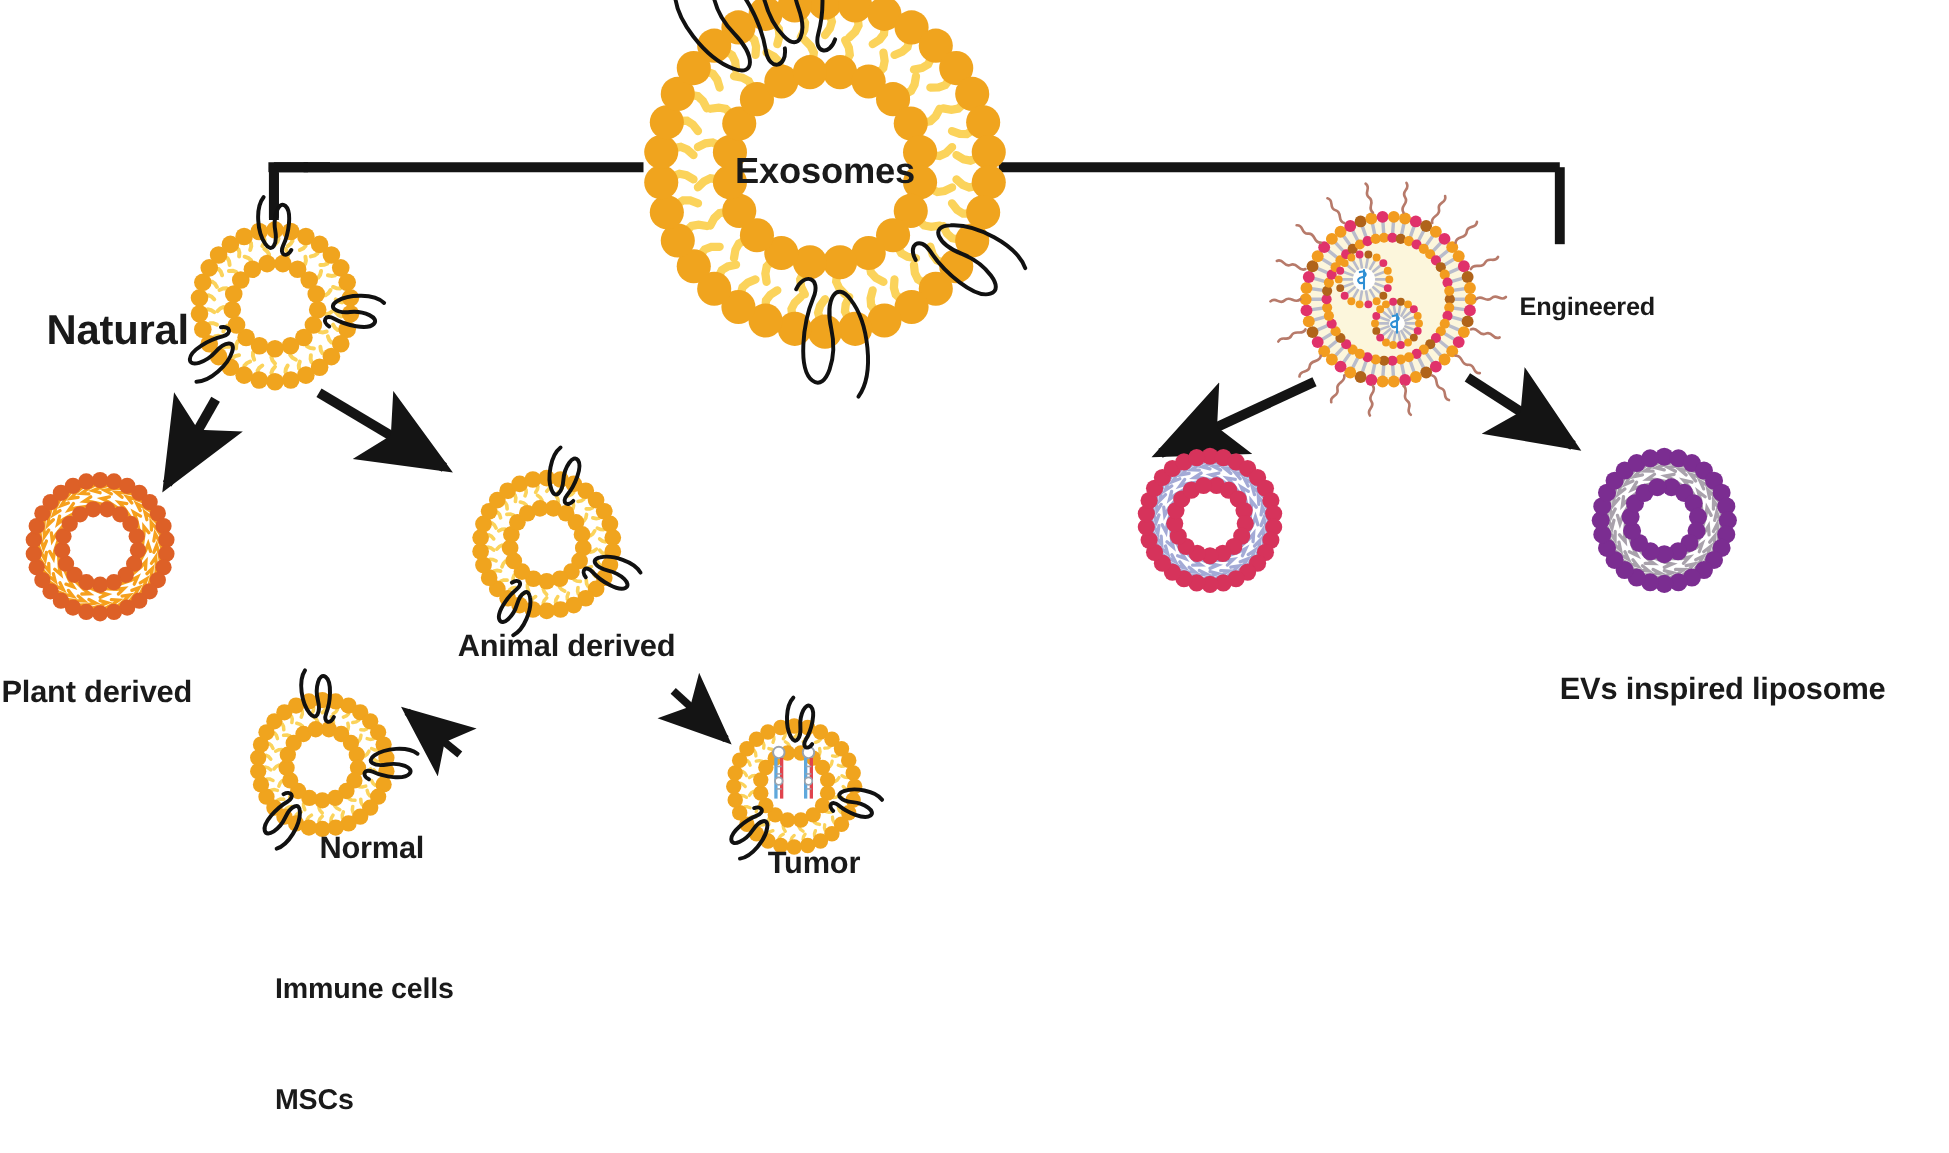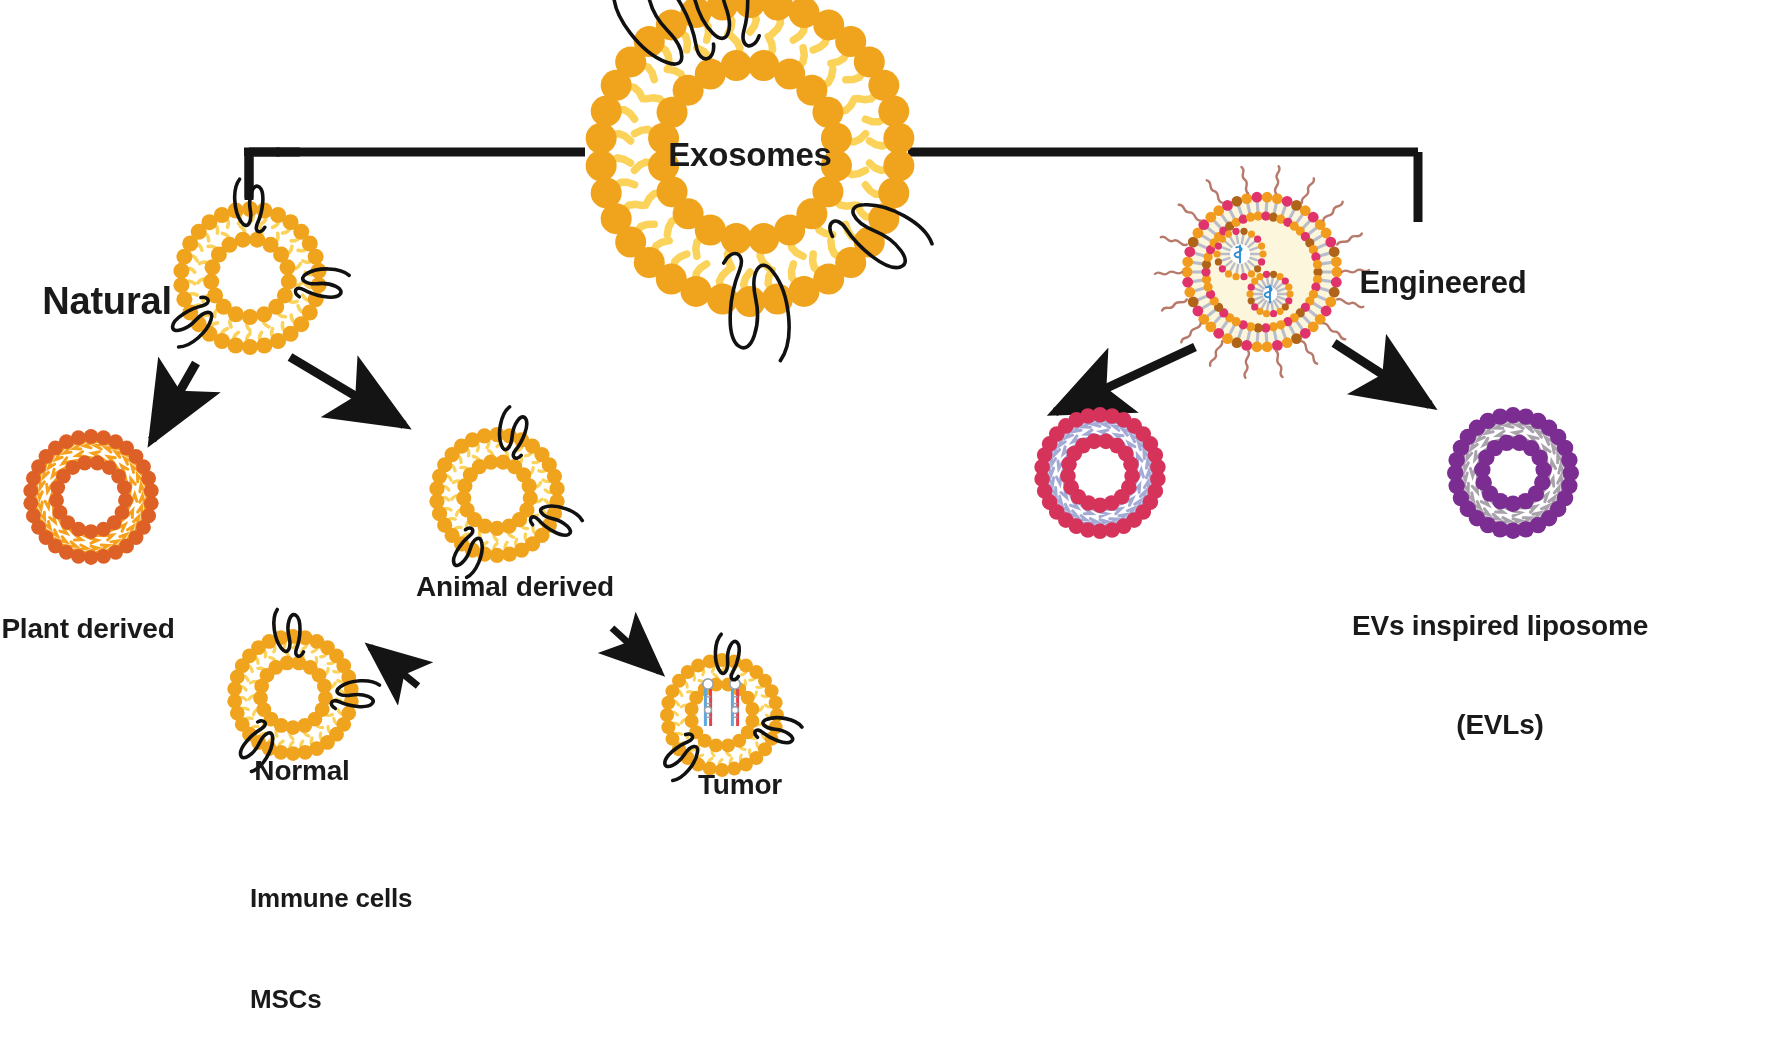--- a/index.html
+++ b/index.html
@@ -15,24 +15,24 @@
     font-weight:bold;
     color:#1a1a1a;
     white-space:pre;
     letter-spacing:-0.2px;
     line-height:1.18;
   }
   .lbl.center{text-align:center;transform:translateX(-50%);}
   .lbl.left{text-align:left;}
   .t-exosomes{font-size:33px;}
   .t-natural{font-size:38px;}
-  .t-engineered{font-size:31px;}
+  .t-engineered{font-size:23px;}
   .t-plant{font-size:28px;margin-top:44px;}
   .t-animal{font-size:28px;}
-  .t-normal{font-size:28px;}
+  .t-normal{font-size:28px;margin-left:36px;}
   .t-tumor{font-size:28px;}
   .t-cdn{font-size:28px;}
   .t-evl{font-size:28px;}
   .t-list{font-size:26px;}
   .t-list div{margin-bottom:9px;}
 </style>
 </head>
 <body>
 
 <div id="stage">
@@ -1175,23 +1175,22 @@
 
   <div class="lbl center t-animal" style="left:515px;top:570px;">Animal derived</div>
 
   <div class="lbl center t-normal" style="left:302px;top:754px;">Normal</div>
 
   <div class="lbl center t-tumor" style="left:740px;top:768px;">Tumor</div>
 
   <div class="lbl center t-cdn" style="left:975px;top:543px;">
   </div>
 
-  <div class="lbl center t-evl" style="left:1500px;top:543px;">
+  <div class="lbl center t-evl" style="left:1566px;top:543px;">
     <div>EVs inspired liposome</div>
-    <div>(EVLs)</div>
   </div>
 
   <div class="lbl left t-list" style="left:250px;top:822px;">
     <div>Immune cells</div>
     <div>MSCs</div>
     
   </div>
 
 </div>
 

